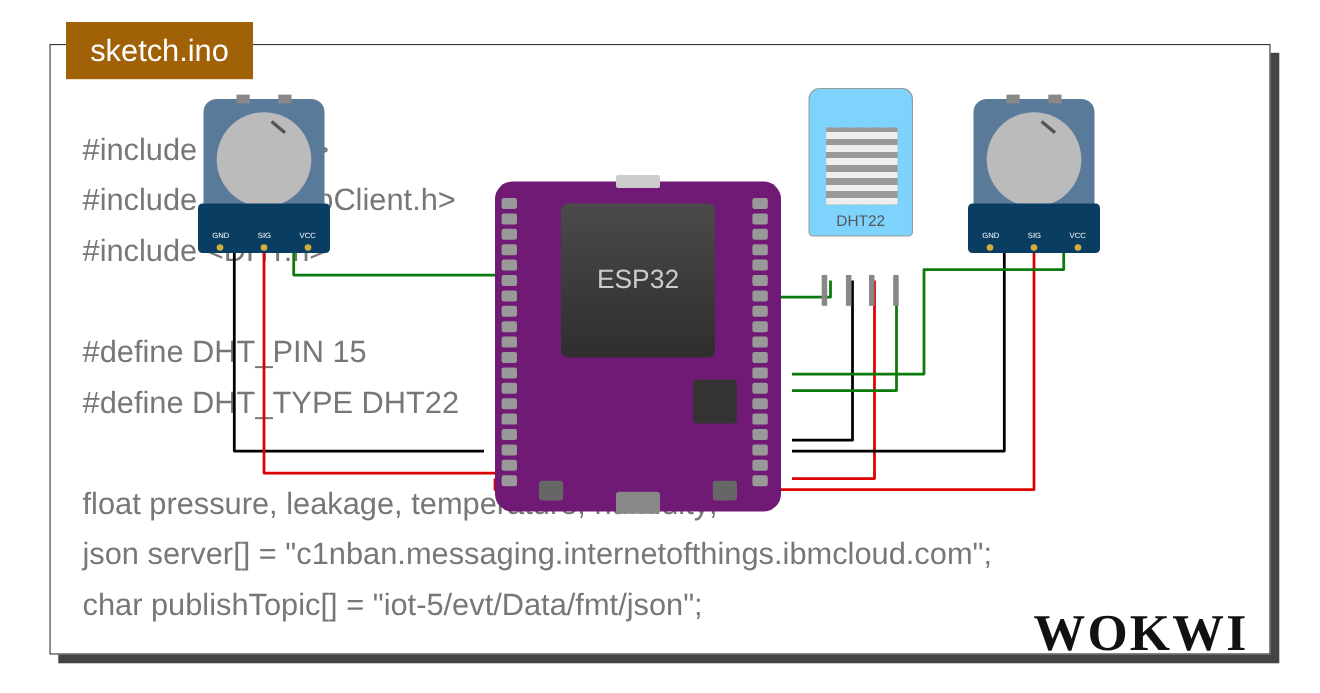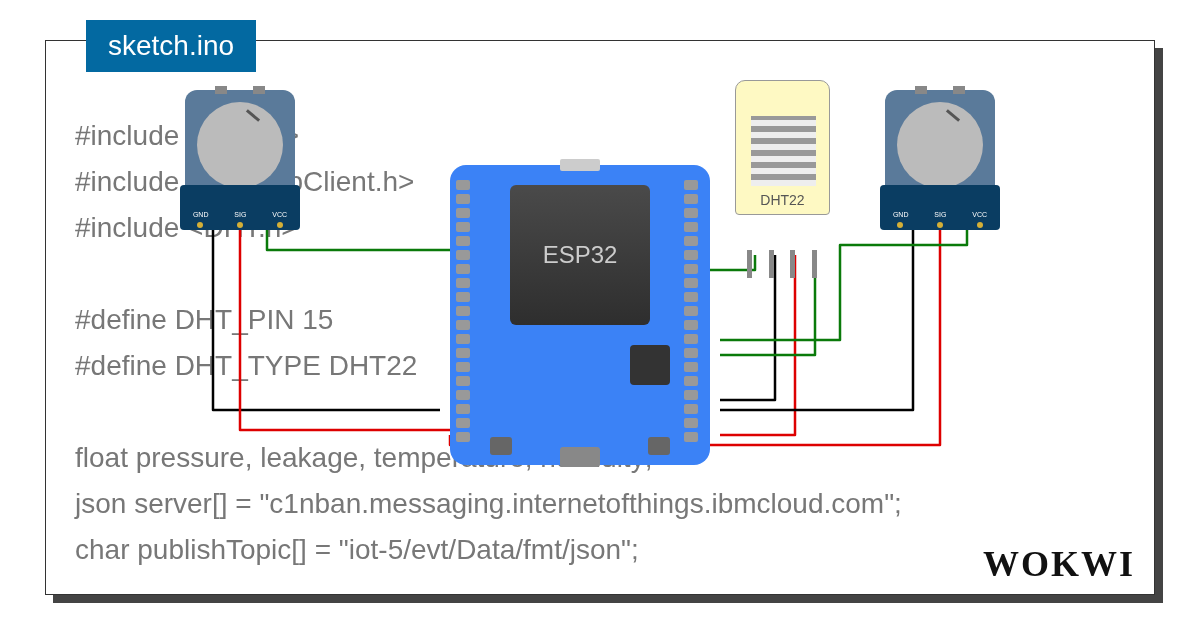--- a/index.html
+++ b/index.html
@@ -18,43 +18,43 @@
     left: 45px;
     width: 1110px;
     height: 555px;
     background: #fff;
     border: 1px solid #333;
     box-shadow: 8px 8px 0 #444;
   }
   .tab {
     position: absolute;
     top: 20px;
-    left: 86px;
-    background: #0369a1;
+    left: 60px;
+    background: #a16207;
     color: #fff;
     font-size: 28px;
     padding: 10px 22px;
     z-index: 10;
   }
   .code {
     position: absolute;
     top: 85px;
     left: 75px;
     font-size: 28px;
     line-height: 46px;
     color: #777;
     white-space: pre;
     font-family: -apple-system, BlinkMacSystemFont, "Segoe UI", sans-serif;
     z-index: 1;
   }
   .logo {
     position: absolute;
     right: 65px;
-    bottom: 45px;
-    font-size: 36px;
+    bottom: 27px;
+    font-size: 47px;
     font-weight: 700;
     letter-spacing: 2px;
     color: #111;
     font-family: "Comic Sans MS", cursive;
     z-index: 20;
   }
 
   
   .circuit {
     position: absolute;
@@ -65,21 +65,21 @@
     z-index: 5;
   }
 
   
   .esp32 {
     position: absolute;
     top: 75px;
     left: 270px;
     width: 260px;
     height: 300px;
-    background: #3b82f6;
+    background: #701a75;
     border-radius: 16px;
   }
   .esp32 .shield {
     position: absolute;
     top: 20px;
     left: 60px;
     width: 140px;
     height: 140px;
     background: linear-gradient(#4a4a4a,#2e2e2e);
     border-radius: 6px;
@@ -120,21 +120,21 @@
   .pot2 { top: 0; left: 700; left:700px; }
 
   
   .dht {
     position: absolute;
     top: -10px;
     left: 555px;
     width: 95px;
     height: 170px;
   }
-  .dht .body { width:95px; height:135px; background:#fef9c3; border:1px solid #999; border-radius:10px 10px 4px 4px; position:relative;}
+  .dht .body { width:95px; height:135px; background:#7dd3fc; border:1px solid #999; border-radius:10px 10px 4px 4px; position:relative;}
   .dht .grill { position:absolute; top:35px; left:15px; width:65px; height:70px;
     background:
       repeating-linear-gradient(0deg,#eee 0 6px,transparent 6px 12px),
       repeating-linear-gradient(90deg,#999 0 6px,transparent 6px 14px);
     background-color:#999;
   }
   .dht .label { position:absolute; bottom:6px; width:100%; text-align:center; font-size:14px; color:#555;}
   .dht .legs { position:absolute; bottom:-28px; left:12px; width:70px; display:flex; justify-content:space-between;}
   .dht .leg { width:5px; height:28px; background:#888;}
 

